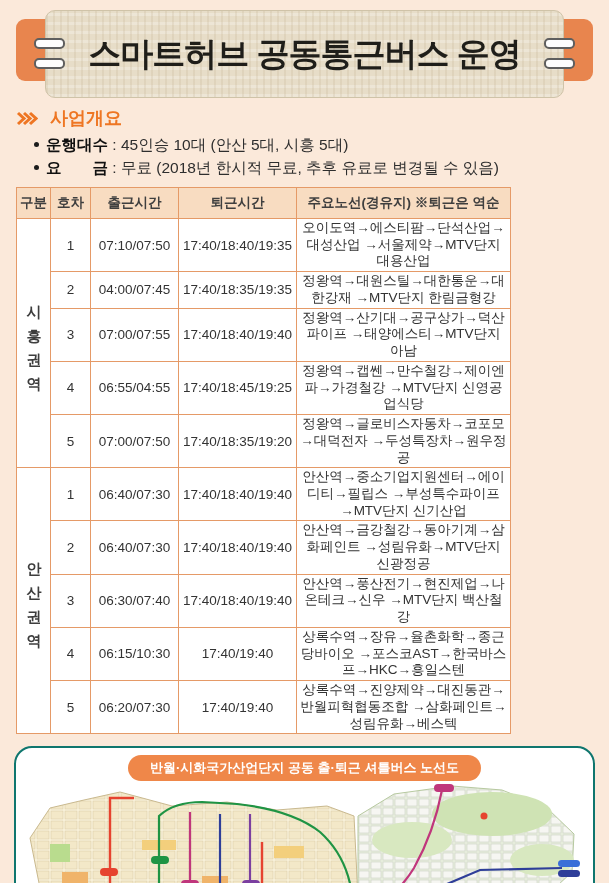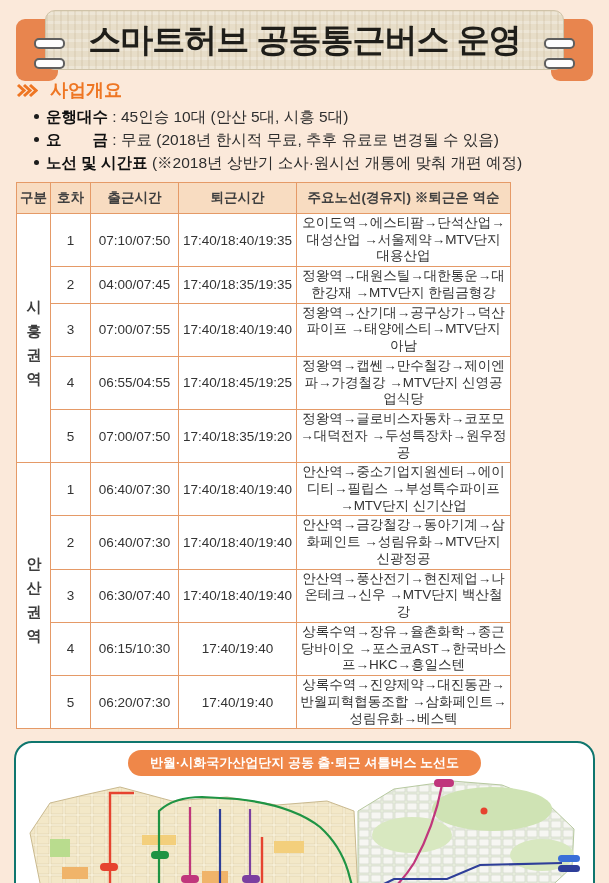--- a/index.html
+++ b/index.html
@@ -4,21 +4,21 @@
 <style>
   html,body{margin:0;padding:0;}
   body{
     width:609px;height:883px;
     background:#fbe9da;
     font-family:"Liberation Sans",sans-serif;
     color:#2e2e2e;
     overflow:hidden;
   }
   
-  .banner{position:relative;height:60px;margin:10px 16px 0;}
+  .banner{position:relative;height:88px;margin:10px 16px 0;}
   .banner .tab{position:absolute;top:9px;width:42px;height:62px;background:#e8854e;border-radius:9px;}
   .banner .tab.left{left:0;}
   .banner .tab.right{right:0;}
   .plank{
     position:absolute;left:29px;right:29px;top:0;bottom:0;
     background:
       repeating-linear-gradient(90deg,rgba(185,165,130,.18) 0 2px,rgba(0,0,0,0) 2px 7px),
       repeating-linear-gradient(0deg,rgba(255,255,255,.25) 0 3px,rgba(0,0,0,0) 3px 9px),
       #e7ddc8;
     border-radius:10px;
@@ -98,21 +98,20 @@
 
 <div class="section-head">
   <svg width="22" height="15">
     <path d="M2,2 L8,7.5 L2,13 M8,2 L14,7.5 L8,13 M14,2 L20,7.5 L14,13" stroke="#ee7623" stroke-width="3" fill="none" stroke-linejoin="miter"></path>
   </svg>
   <span class="txt">사업개요</span>
 </div>
 <div class="bullets">
   <div class="bullet"><span class="lbl">운행대수</span><span> : </span><span>45인승 10대 (안산 5대, 시흥 5대)</span></div>
   <div class="bullet"><span class="lbl">요　　금</span><span> : </span><span>무료 (2018년 한시적 무료, 추후 유료로 변경될 수 있음)</span></div>
-  <div class="bullet"><span class="lbl">노선 및 시간표</span><span> </span><span>(※2018년 상반기 소사·원시선 개통에 맞춰 개편 예정)</span></div>
 </div>
 
 <table class="sched">
   <colgroup>
       <col style="width:34px">
       <col class="c-no">
       <col class="c-go">
       <col class="c-back">
       <col>
     </colgroup>

